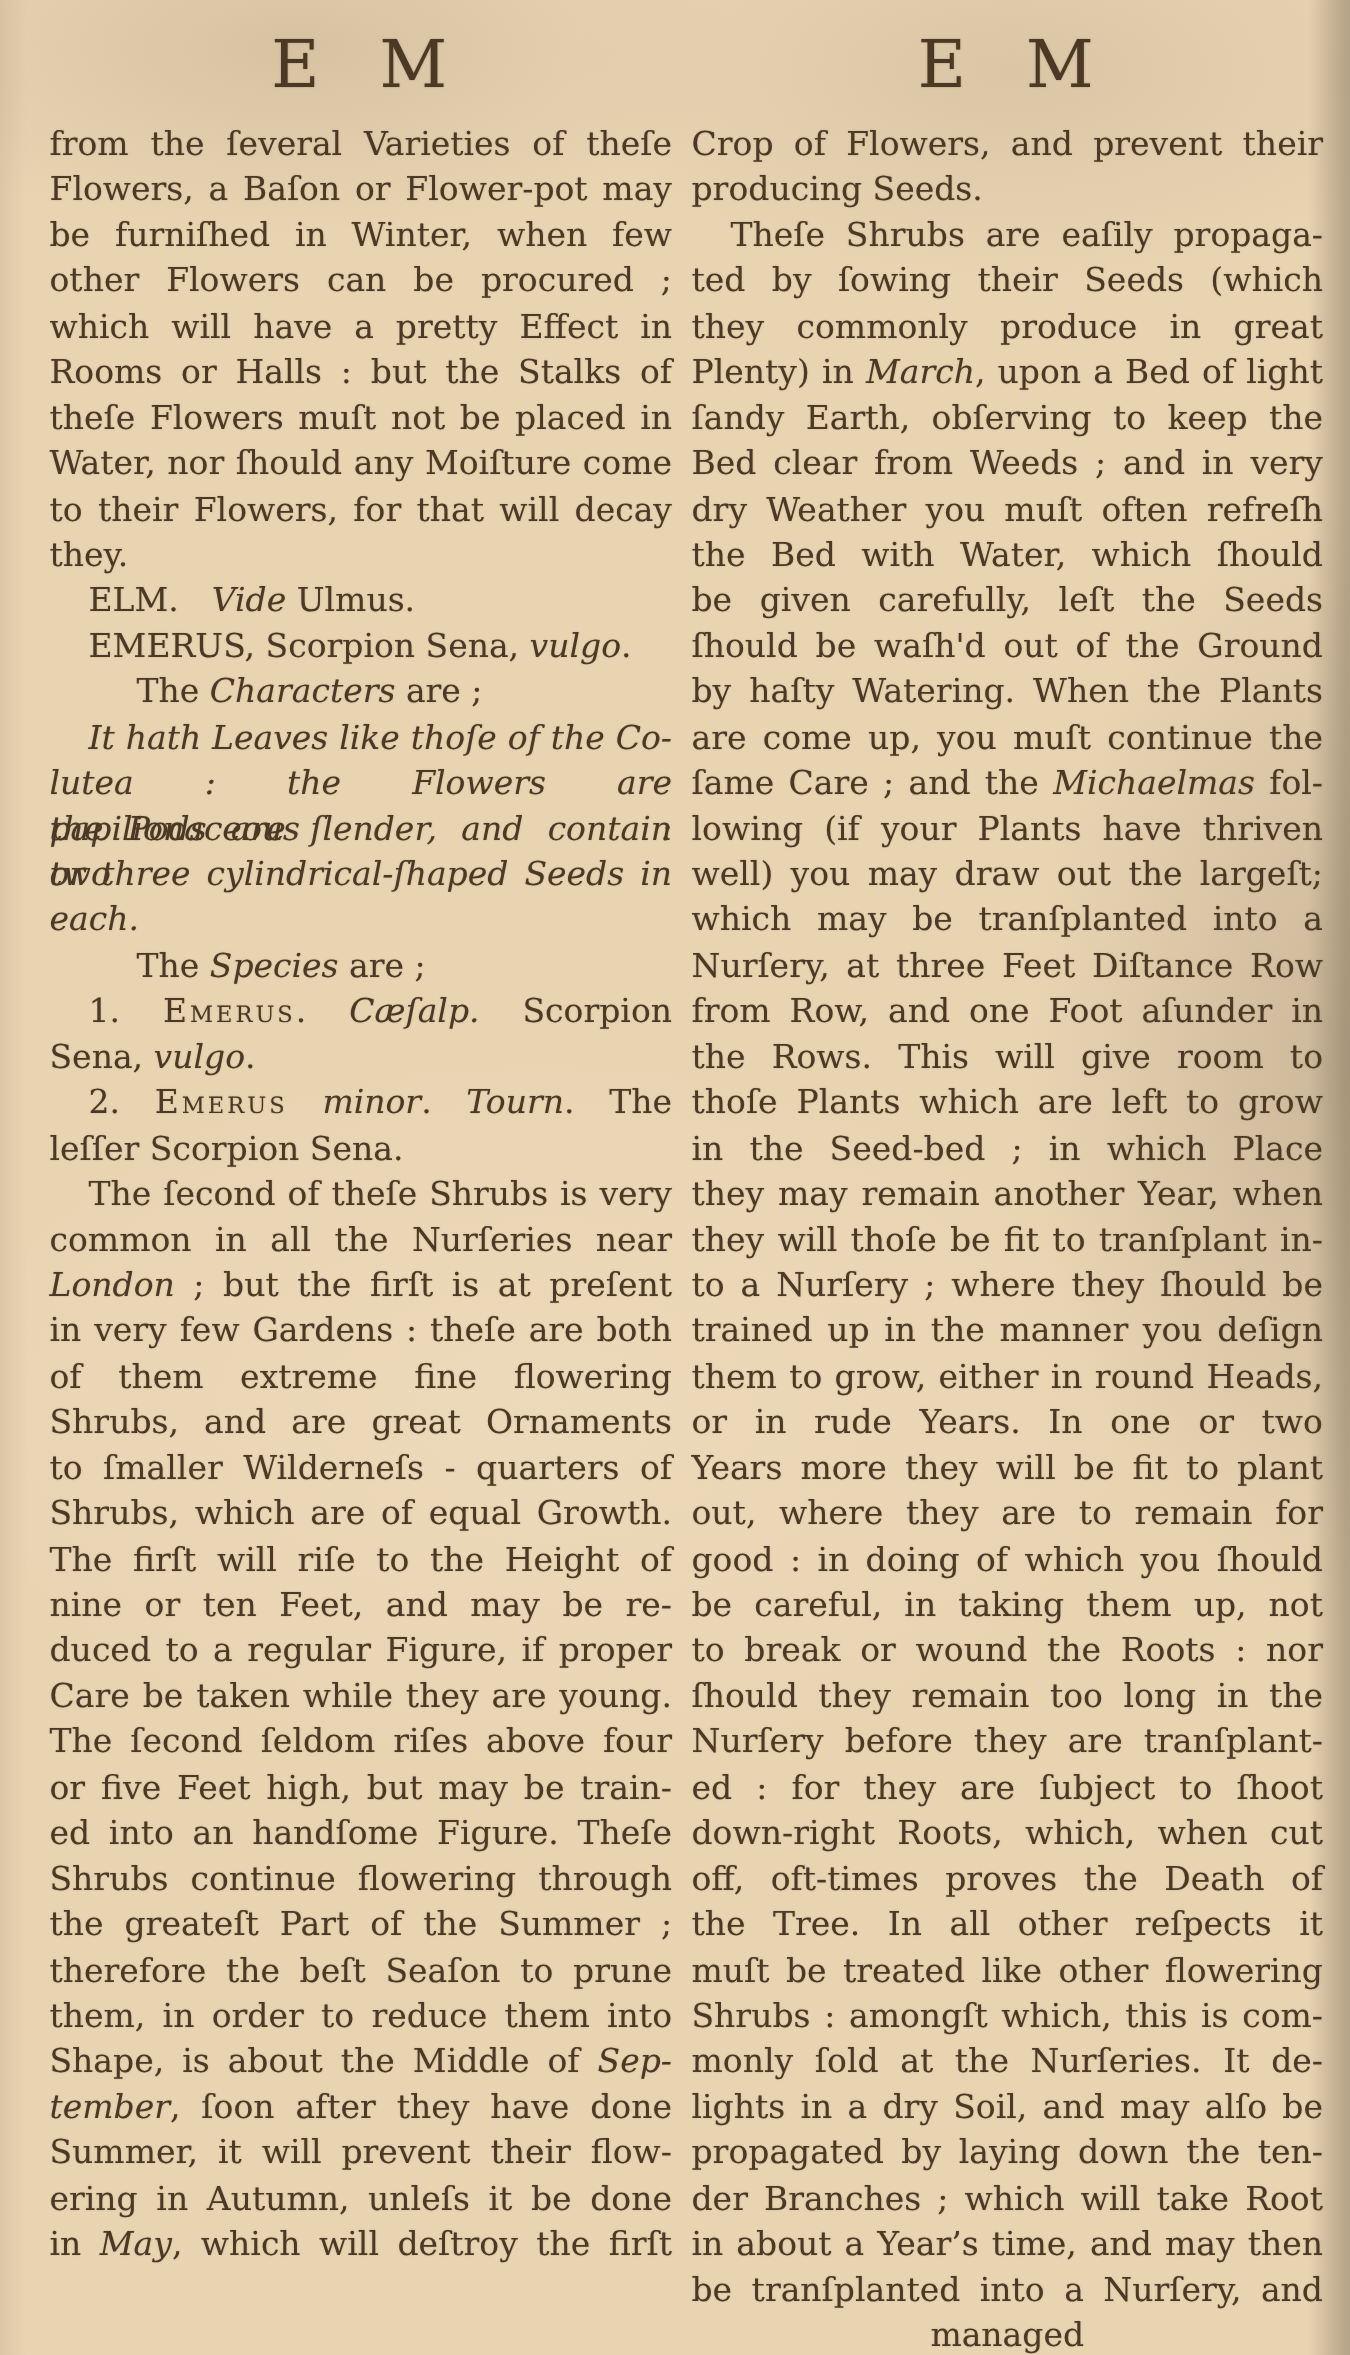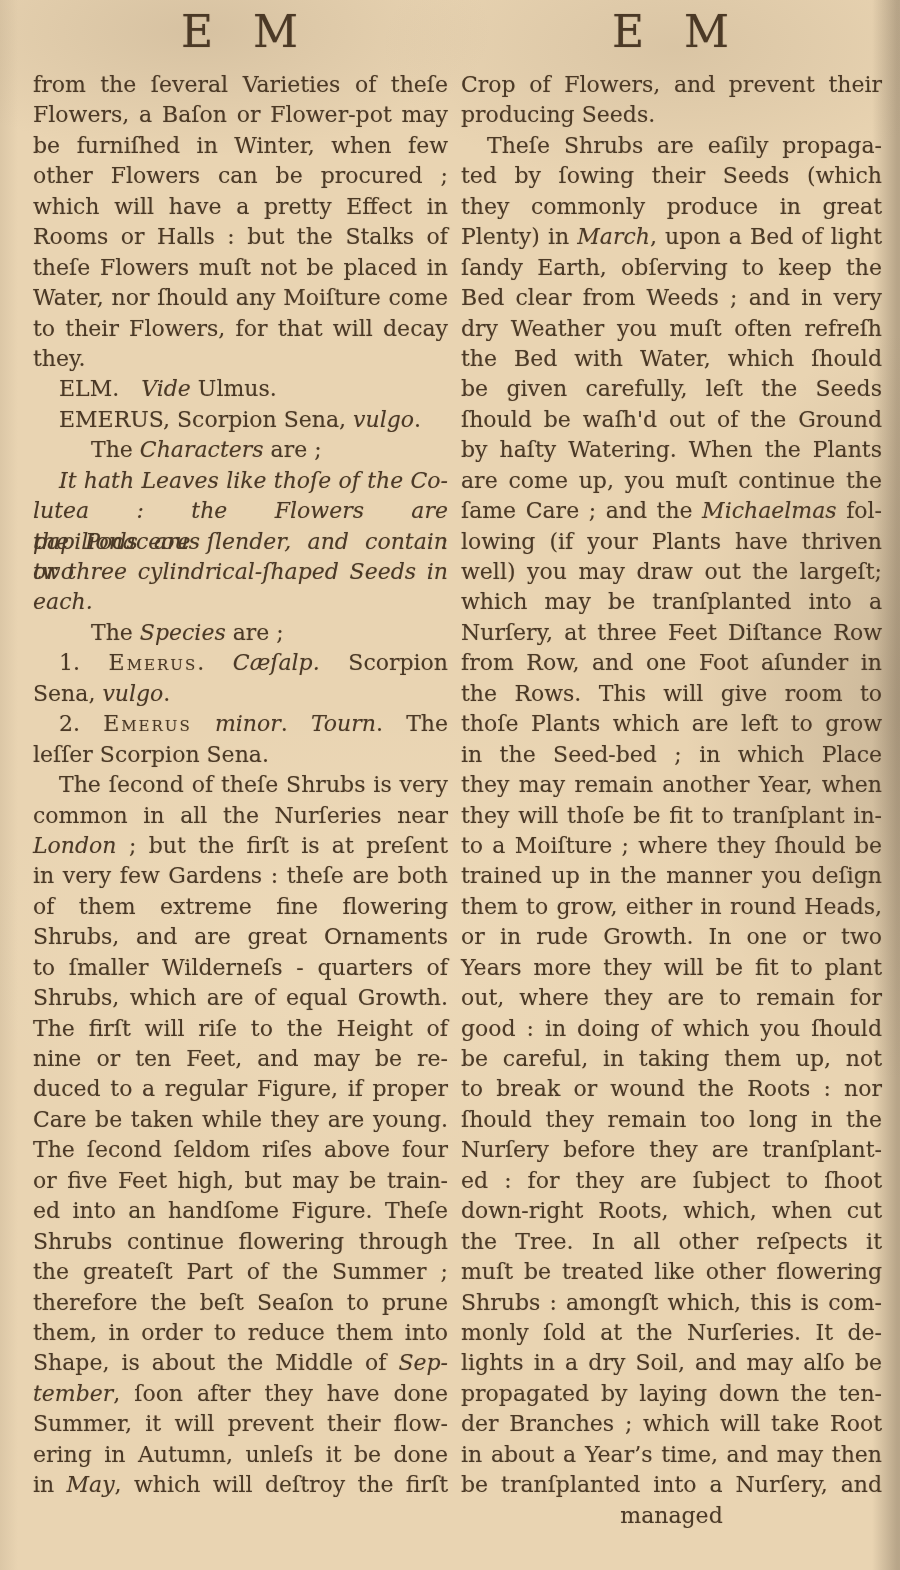--- a/index.html
+++ b/index.html
@@ -12,21 +12,21 @@
     background:
       radial-gradient(ellipse 420px 180px at 22% 2%, rgba(148,128,102,0.22), transparent 70%),
       radial-gradient(ellipse 420px 200px at 75% 3%, rgba(148,128,102,0.18), transparent 70%),
       radial-gradient(ellipse 300px 500px at 101% 45%, rgba(120,104,84,0.28), transparent 75%),
       linear-gradient(to right, rgba(120,102,80,0.12) 0px, transparent 18px),
       linear-gradient(to right, transparent 872px, rgba(110,95,75,0.40) 897px),
       radial-gradient(ellipse 500px 300px at 40% 60%, rgba(255,244,220,0.18), transparent 80%),
       #e9d4b2;
     color:#4b3926;
   }
-  .col{position:absolute;top:8px;}
+  .col{position:absolute;top:20px;}
   .col-left{left:33px;width:415px;}
   .col-right{left:461px;width:421px;}
   .running-title{
     height:50px;line-height:48px;text-align:center;
     font-size:44px;word-spacing:22px;letter-spacing:2px;
     margin-bottom:12px;
     text-shadow:0 0 1px rgba(74,56,38,0.5);
   }
   .line{
     height:30.45px;line-height:30.45px;font-size:22px;
@@ -117,33 +117,34 @@
         <div class="line just">lowing (if your Plants have thriven</div>
         <div class="line just">well) you may draw out the largeſt;</div>
         <div class="line just">which may be tranſplanted into a</div>
         <div class="line just">Nurſery, at three Feet Diſtance Row</div>
         <div class="line just">from Row, and one Foot aſunder in</div>
         <div class="line just">the Rows.  This will give room to</div>
         <div class="line just">thoſe Plants which are left to grow</div>
         <div class="line just">in the Seed-bed ; in which Place</div>
         <div class="line just">they may remain another Year, when</div>
         <div class="line just">they will thoſe be fit to tranſplant in-</div>
-        <div class="line just">to a Moiſture ; where they ſhould be</div>
+        <div class="line just">to a Nurſery ; where they ſhould be</div>
         <div class="line just">trained up in the manner you deſign</div>
         <div class="line just">them to grow, either in round Heads,</div>
-        <div class="line just">or in rude Growth.  In one or two</div>
+        <div class="line just">or in rude Years.  In one or two</div>
         <div class="line just">Years more they will be fit to plant</div>
         <div class="line just">out, where they are to remain for</div>
         <div class="line just">good : in doing of which you ſhould</div>
         <div class="line just">be careful, in taking them up, not</div>
         <div class="line just">to break or wound the Roots : nor</div>
         <div class="line just">ſhould they remain too long in the</div>
         <div class="line just">Nurſery before they are tranſplant-</div>
         <div class="line just">ed : for they are ſubject to ſhoot</div>
         <div class="line just">down-right Roots, which, when cut</div>
+        <div class="line just">off, oft-times proves the Death of</div>
         <div class="line just">the Tree.  In all other reſpects it</div>
         <div class="line just">muſt be treated like other flowering</div>
         <div class="line just">Shrubs : amongſt which, this is com-</div>
         <div class="line just">monly ſold at the Nurſeries.  It de-</div>
         <div class="line just">lights in a dry Soil, and may alſo be</div>
         <div class="line just">propagated by laying down the ten-</div>
         <div class="line just">der Branches ; which will take Root</div>
         <div class="line just">in about a Year’s time, and may then</div>
         <div class="line just">be tranſplanted into a Nurſery, and</div>
         <div class="line right">managed</div>

